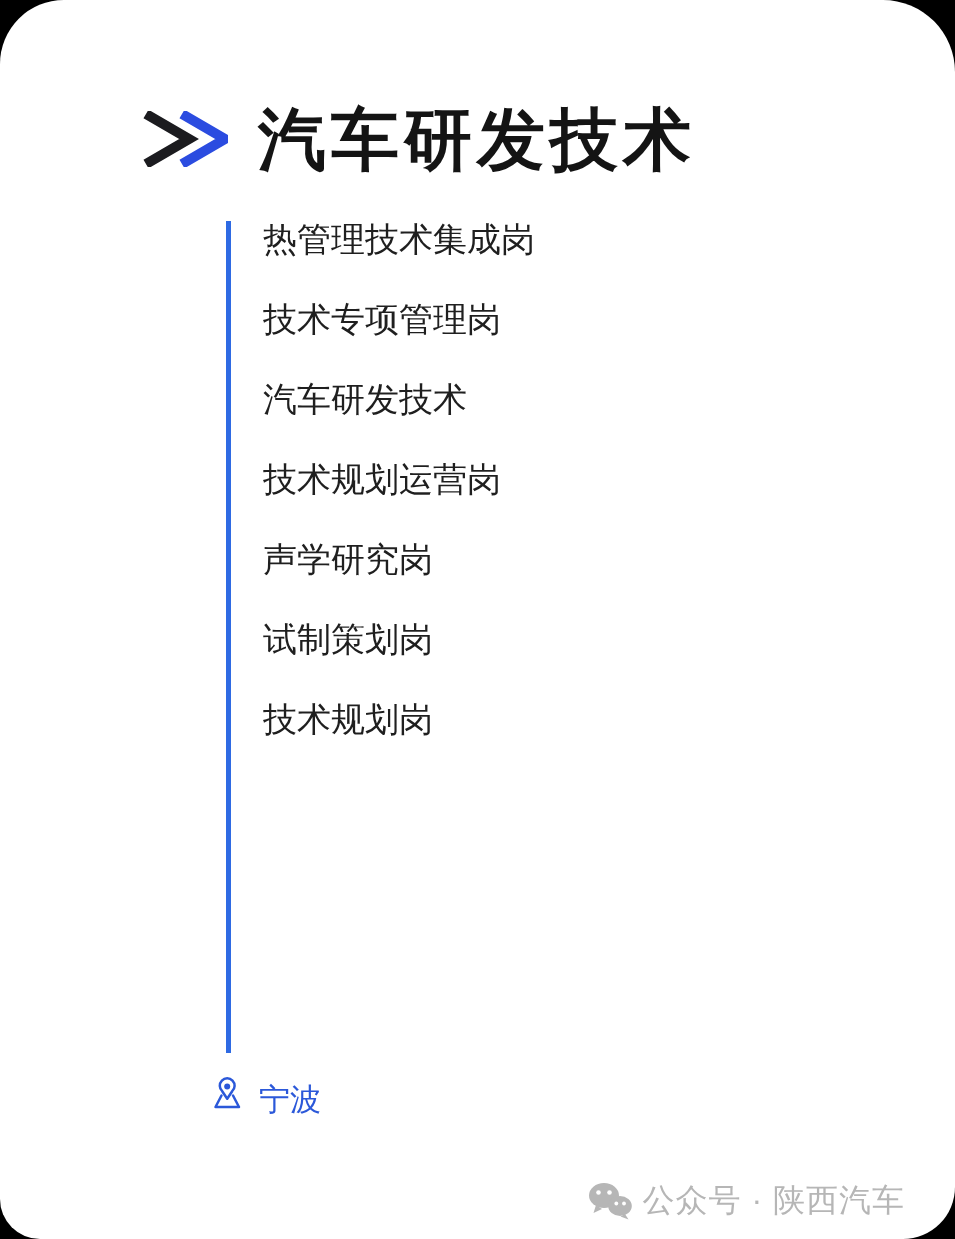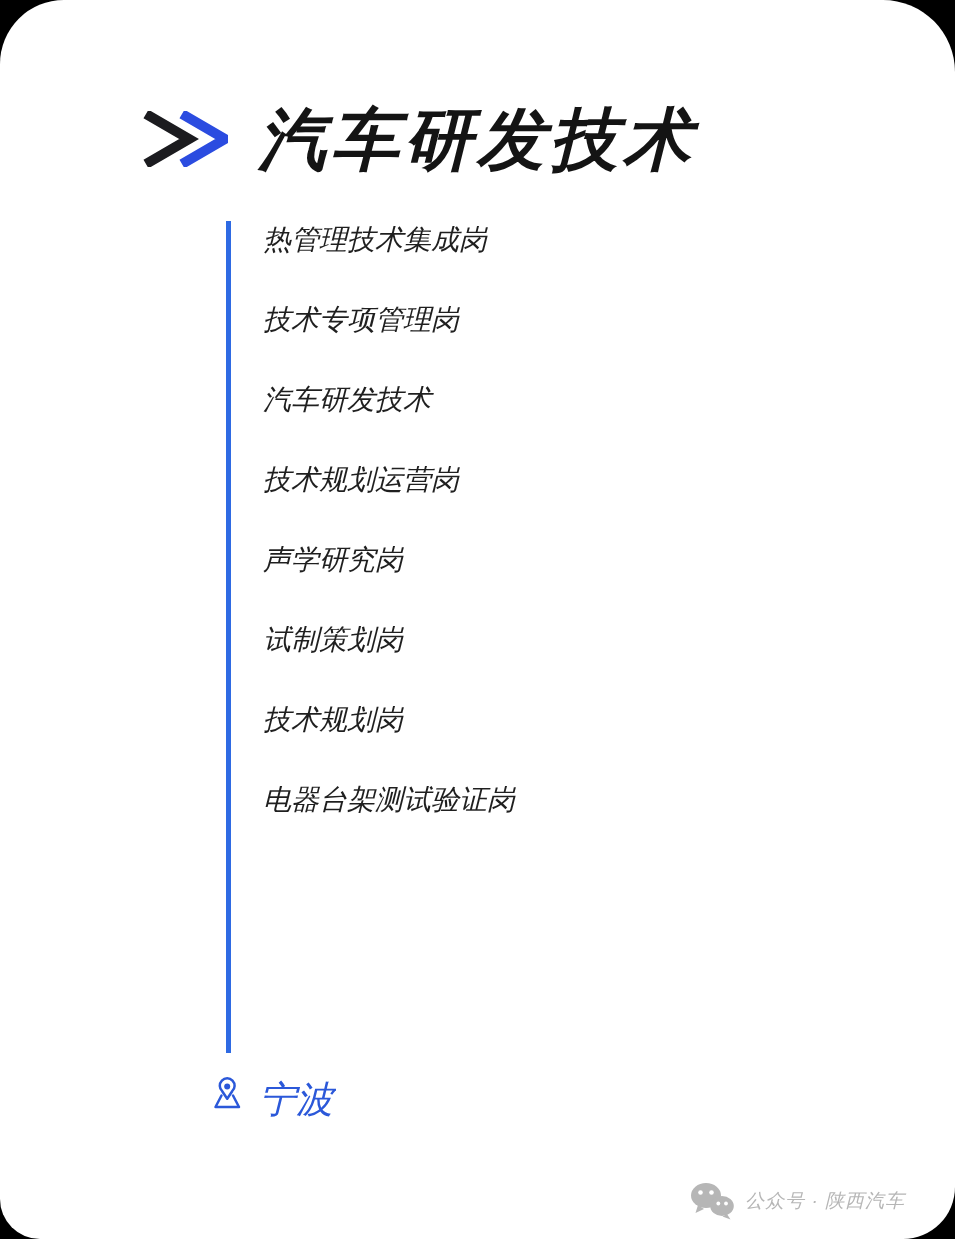--- a/index.html
+++ b/index.html
@@ -18,21 +18,20 @@
     background:#000000;
     font-family:"Liberation Sans","DejaVu Sans",sans-serif;
     overflow:hidden;
     position:relative;
   }
   .card{
     position:absolute;left:0;top:0;
     width:955px;height:1239px;
     background:#ffffff;
     border-radius:64px 72px 52px 40px;
-    font-style:italic;
   }
   .header{
     position:absolute;left:143px;top:108px;height:62px;
     display:flex;align-items:center;gap:30px;
   }
   .chevrons svg{display:block;}
   .chevron-1{stroke:var(--chevron-dark);}
   .chevron-2{stroke:var(--chevron-blue);}
   .title{
     font-size:68px;font-weight:700;line-height:1;
@@ -41,34 +40,34 @@
   .jobs{
     position:absolute;left:226px;top:200px;width:560px;
   }
   .jobs .accent-line{
     position:absolute;left:0;top:21px;width:5px;height:832px;
     background:var(--line-blue);
   }
   .job-item{
     height:80px;display:flex;align-items:center;
     padding-left:37px;
-    font-size:28px;color:var(--ink);white-space:nowrap;
+    font-size:34px;color:var(--ink);white-space:nowrap;
   }
   .location{
     position:absolute;left:211px;top:1072px;height:42px;
     display:flex;align-items:center;gap:16px;
   }
   .location svg{display:block;}
   .location .label{
-    font-size:37px;color:var(--loc-blue);line-height:1;white-space:nowrap;margin-top:12px;
+    font-size:31px;color:var(--loc-blue);line-height:1;white-space:nowrap;margin-top:12px;
   }
   .watermark{
     position:absolute;top:1181px;right:50px;height:40px;
     display:flex;align-items:center;gap:10px;
-    color:var(--wm-gray);font-size:19px;letter-spacing:1px;white-space:nowrap;
+    color:var(--wm-gray);font-size:32px;letter-spacing:1px;white-space:nowrap;
   }
   .watermark svg{display:block;}
 </style>
 </head>
 <body style="background: rgb(0, 0, 0);">
 
 <div class="card" style="background: rgb(255, 255, 255);">
 
   <div class="header">
     <span class="chevrons">
@@ -83,21 +82,20 @@
   <div class="jobs">
     <div class="accent-line"></div>
     <div id="job-items">
         <div class="job-item">热管理技术集成岗</div>
         <div class="job-item">技术专项管理岗</div>
         <div class="job-item">汽车研发技术</div>
         <div class="job-item">技术规划运营岗</div>
         <div class="job-item">声学研究岗</div>
         <div class="job-item">试制策划岗</div>
         <div class="job-item">技术规划岗</div>
-        <div class="job-item">电器台架测试验证岗</div>
       </div>
   </div>
 
   <div class="location">
     <span>
       <svg width="32" height="34" viewBox="0 0 32 34" fill="none">
         <path d="M10.5 19.5 L4.5 31 L28 31 L22 19.5" stroke="#2b58d9" stroke-width="2.5" stroke-linejoin="round" stroke-linecap="round" fill="none"></path>
         <path d="M16.2 22.8 L11.2 15.2 A7.4 7.4 0 1 1 21.2 15.2 Z" fill="#ffffff" stroke="#2b58d9" stroke-width="2.5" stroke-linejoin="round"></path>
         <circle cx="16.2" cy="10.6" r="3" fill="#2b58d9"></circle>
       </svg>

